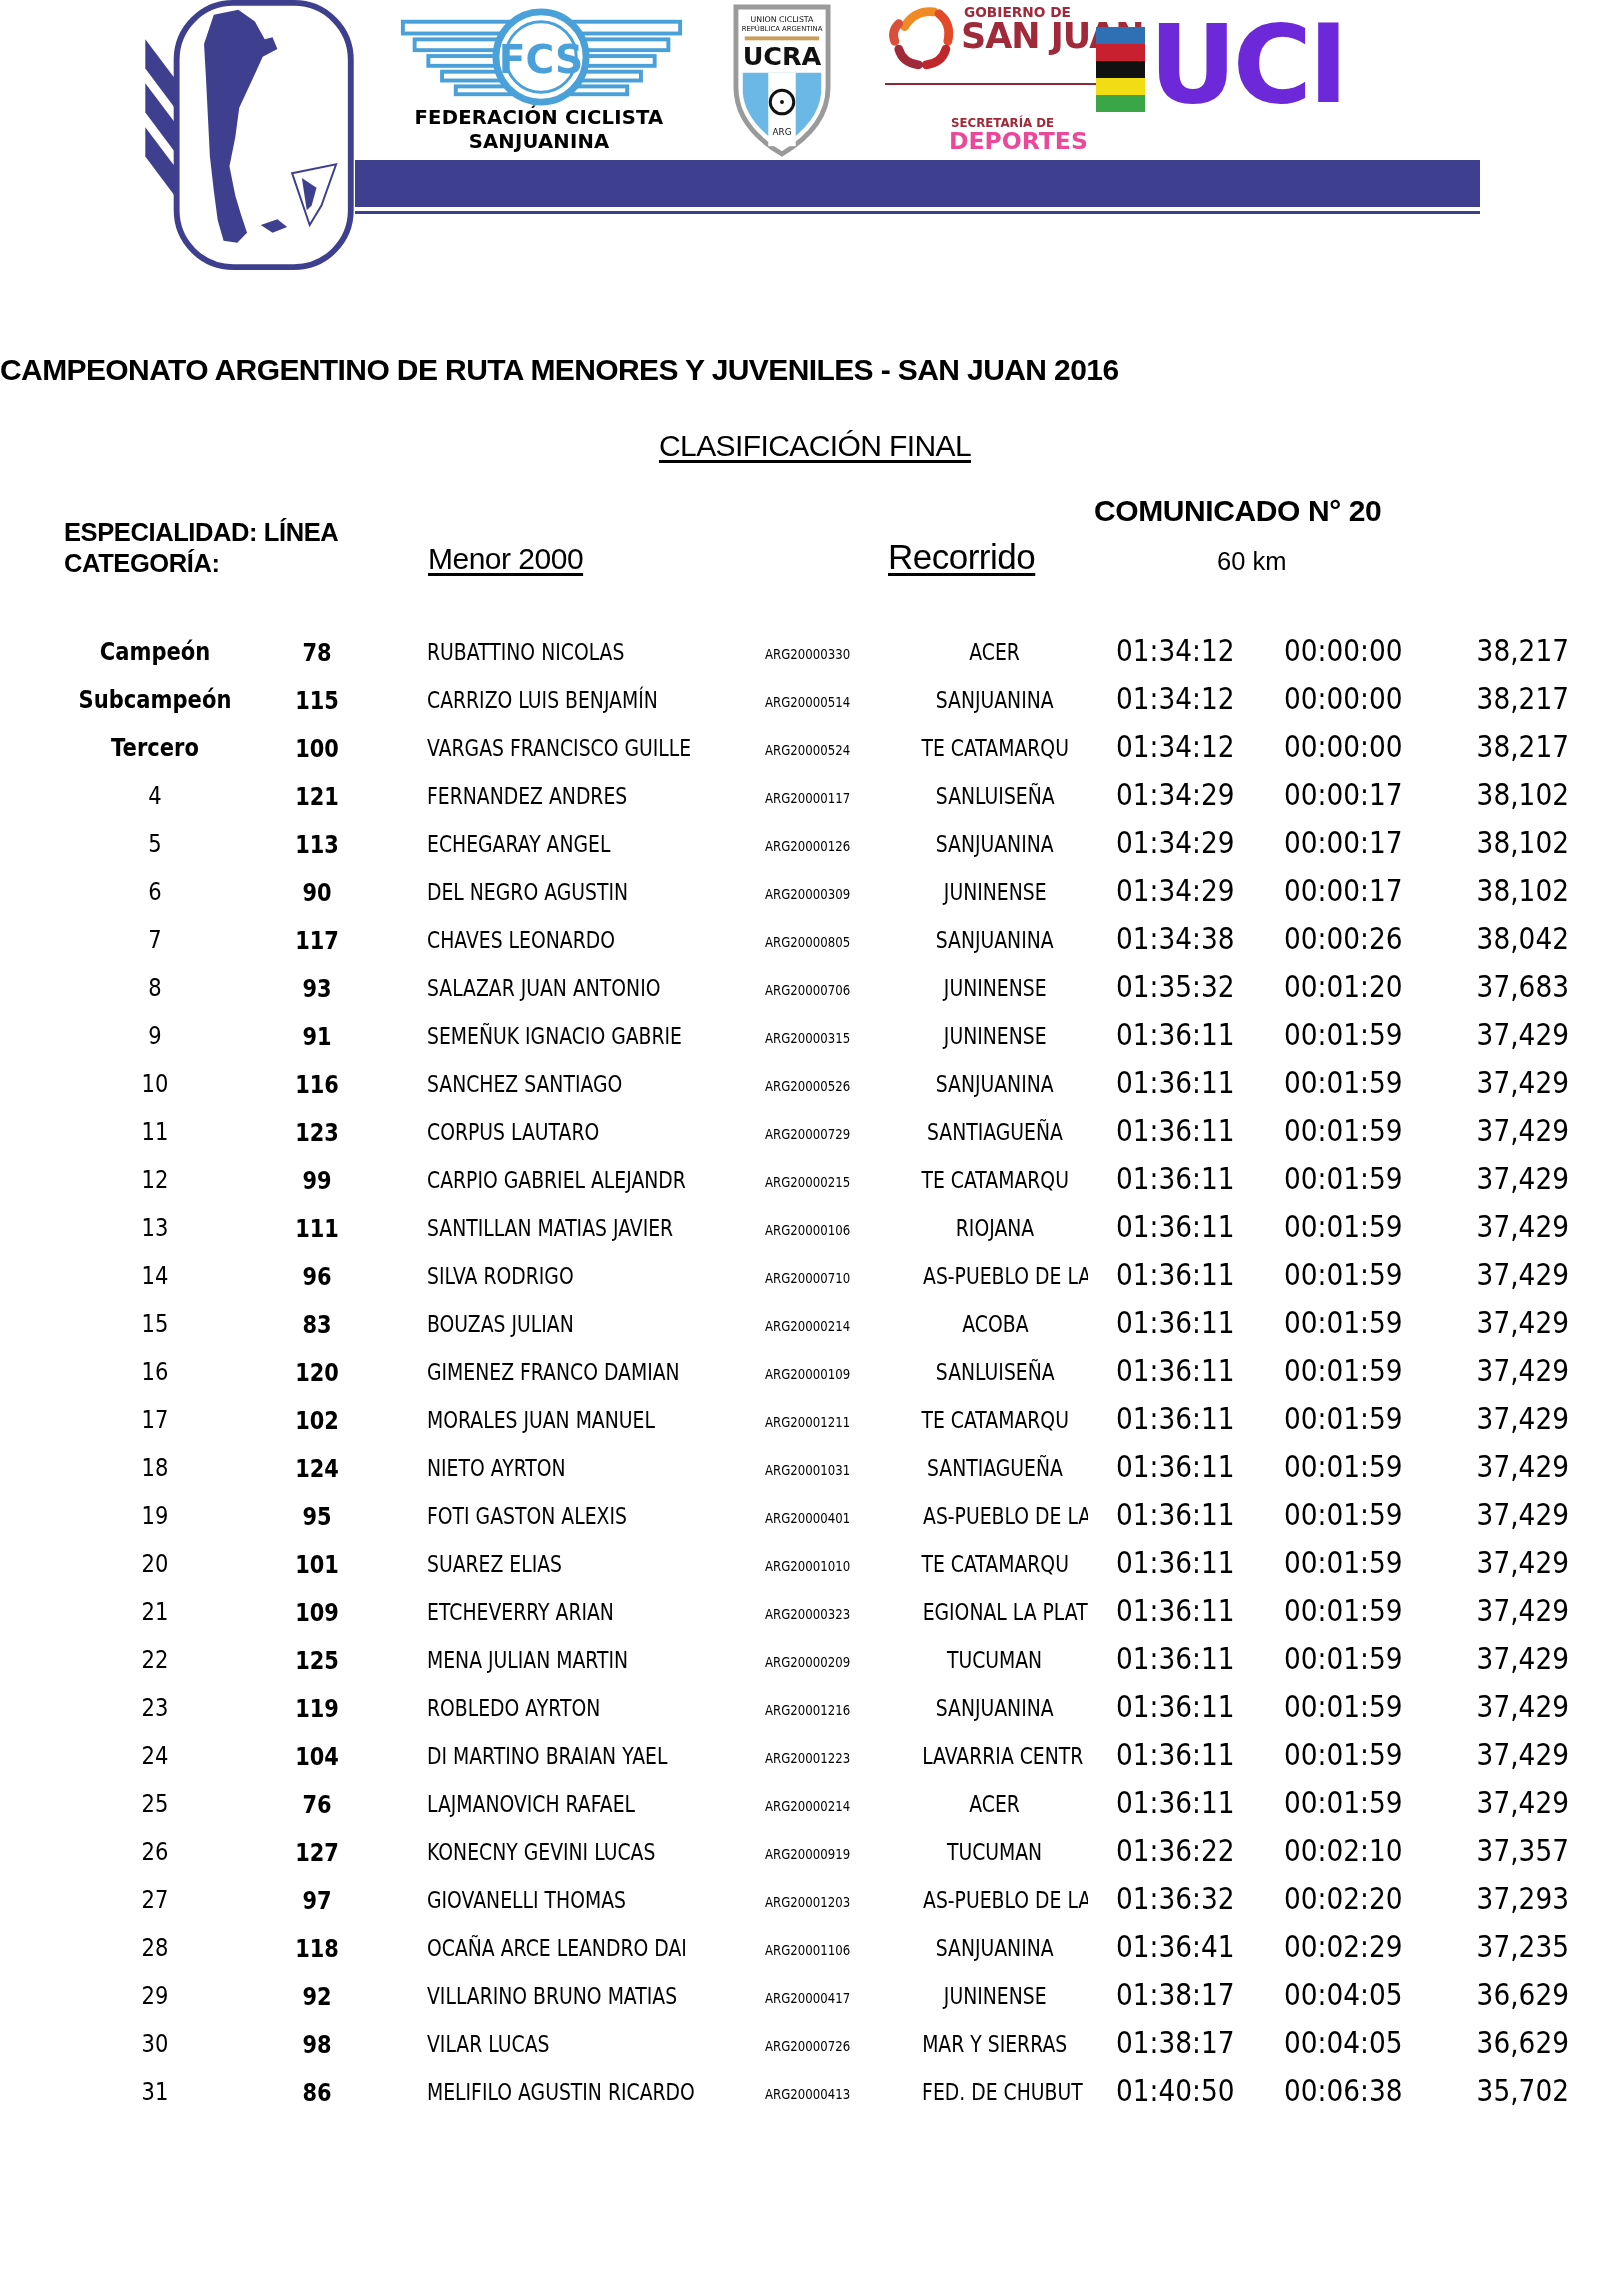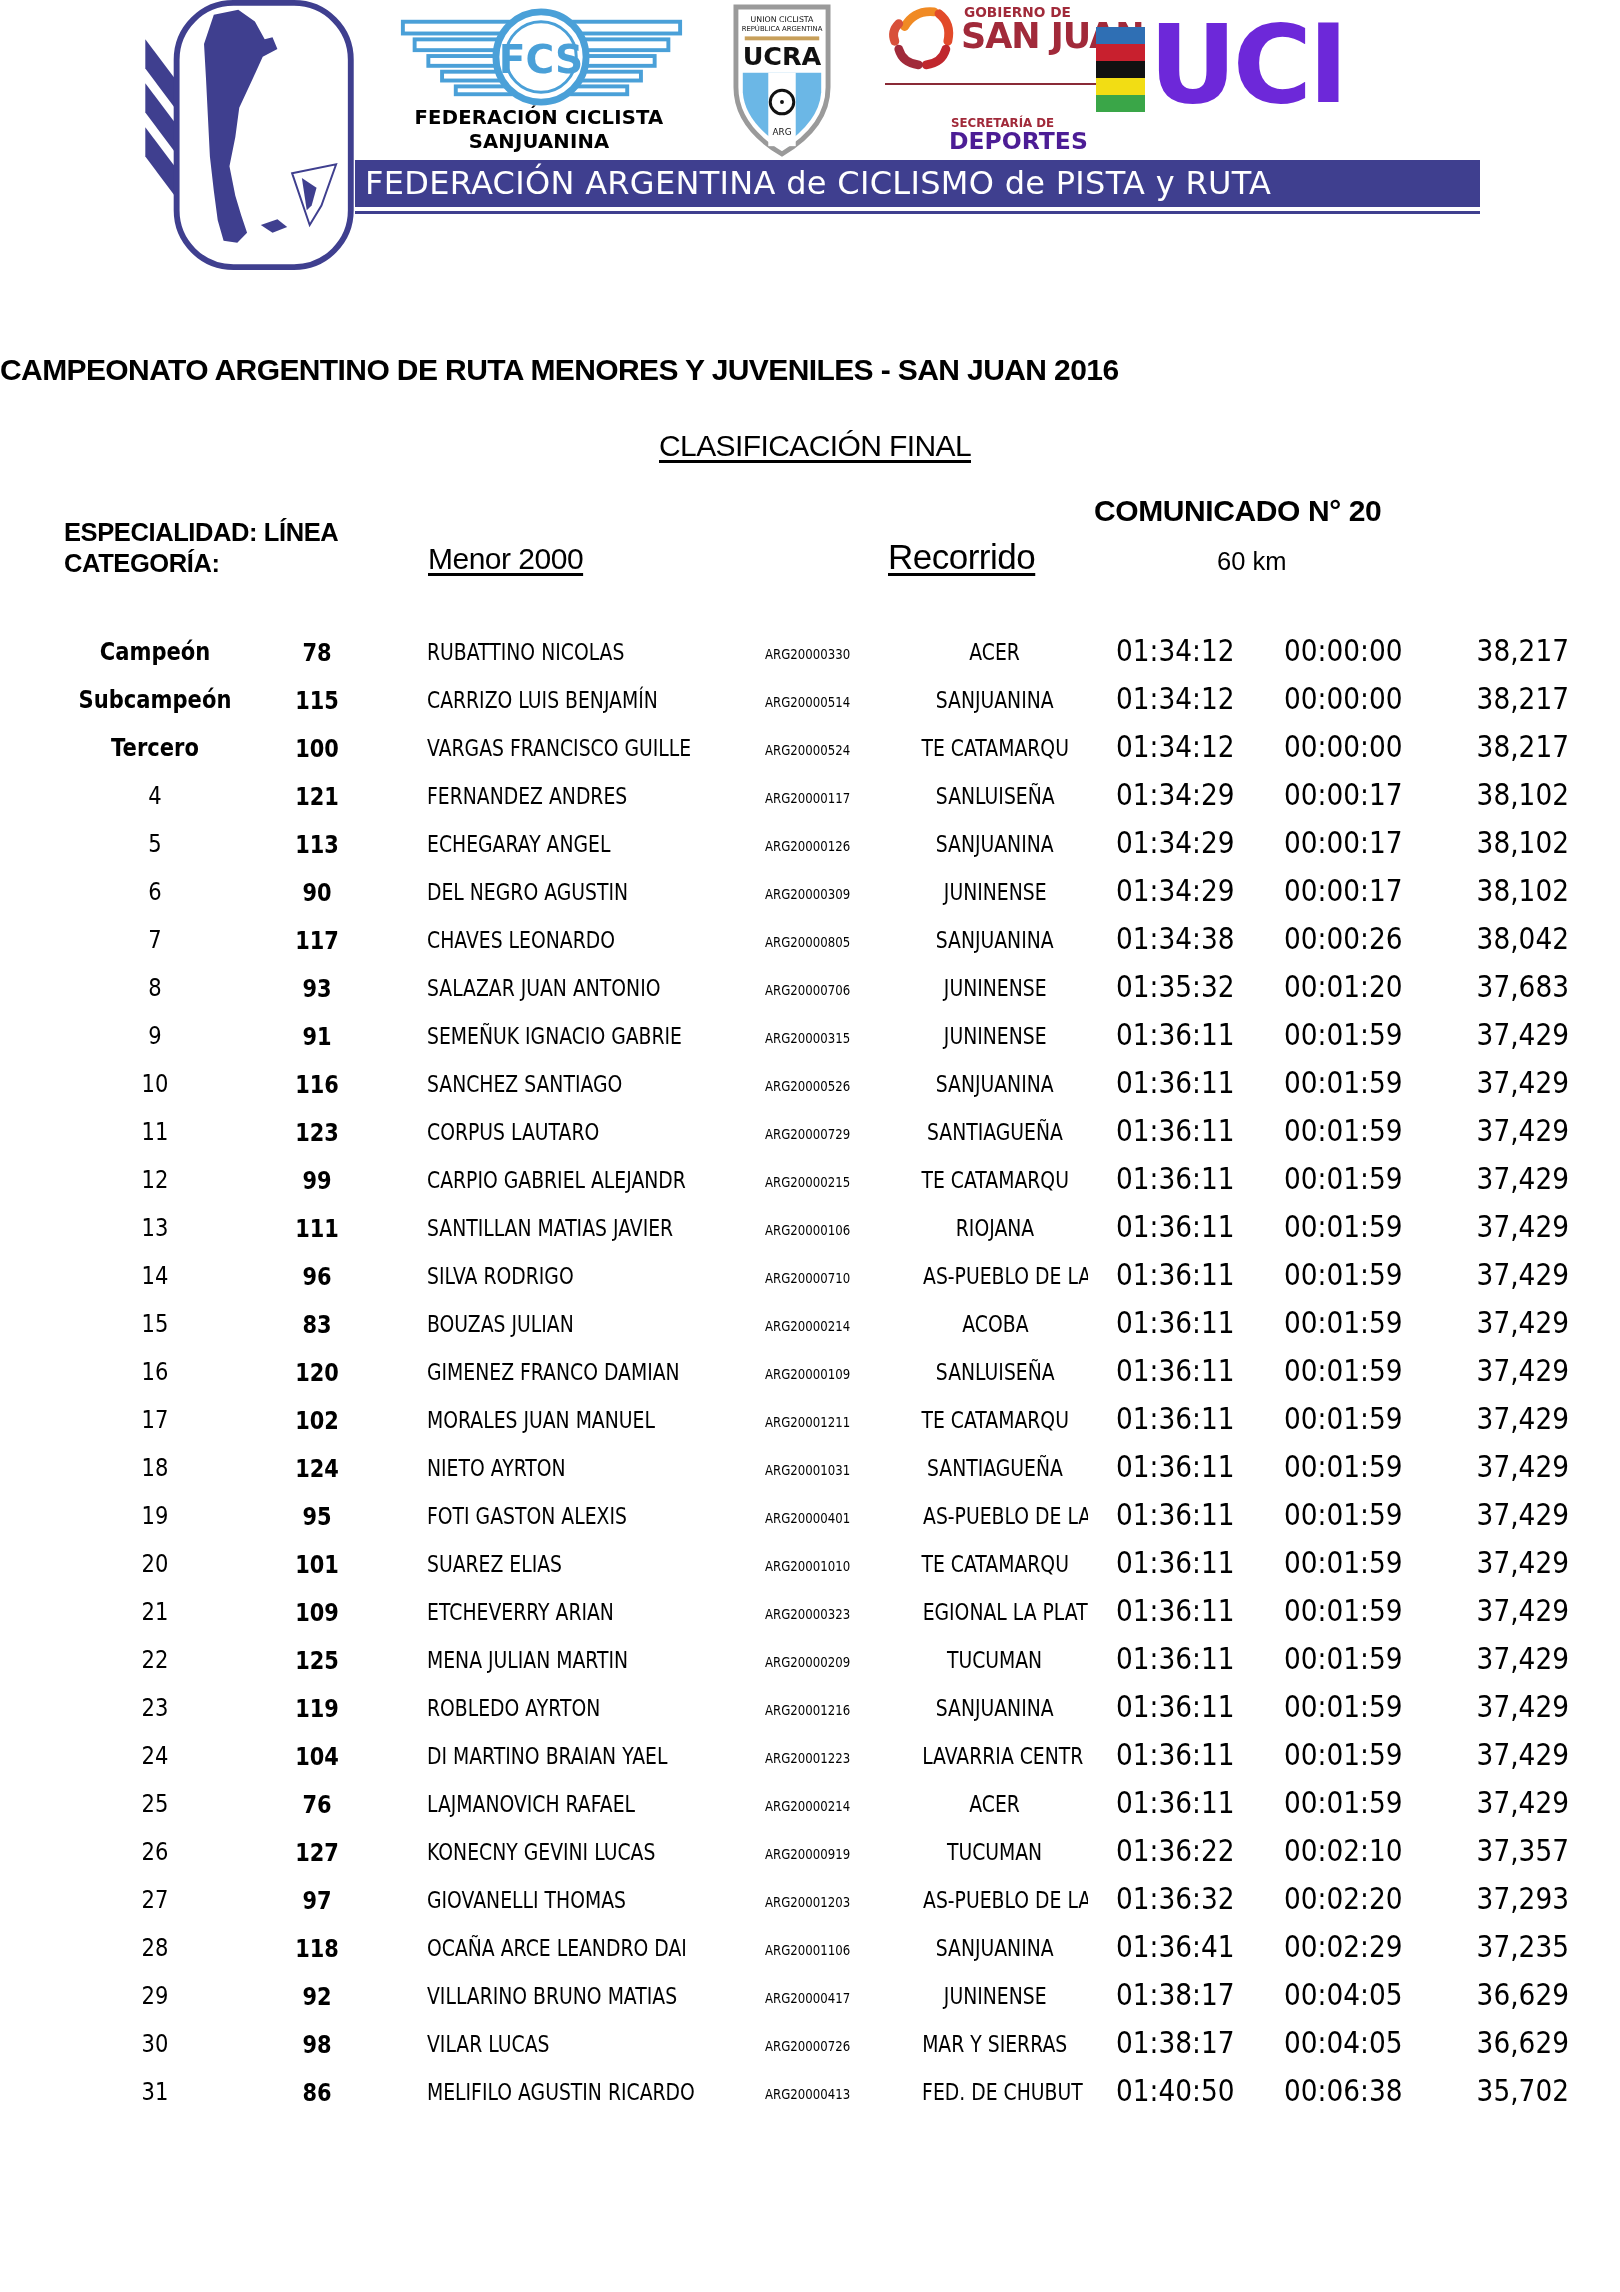--- a/index.html
+++ b/index.html
@@ -9,21 +9,21 @@
     .banner { position: absolute; left: 0; top: 0; width: 1620px; height: 284px; }
     .fed-logo { position: absolute; left: 145px; top: 0; width: 211px; height: 272px; }
     .ecs-logo { position: absolute; left: 397px; top: 7.8px; width: 289px; height: 147px; }
     .ecs-name { position: absolute; left: 392px; top: 106px; width: 294px; text-align: center; font-family: "DejaVu Sans", sans-serif; font-weight: bold; font-size: 19.6px; line-height: 23.5px; color: #000000; letter-spacing: 0.2px; }
     .ucra-logo { position: absolute; left: 733px; top: 3.9px; width: 98px; height: 153px; }
     .sj-logo { position: absolute; left: 885px; top: 2px; width: 265px; height: 157px; }
     .sj-gob { position: absolute; left: 964px; top: 3.9px; font-family: "DejaVu Sans", sans-serif; font-weight: bold; font-size: 13.7px; color: #a12a3a; }
     .sj-name { position: absolute; left: 961px; top: 15.7px; font-family: "DejaVu Sans", sans-serif; font-weight: bold; font-size: 35px; letter-spacing: -1px; color: #a12a3a; }
     .sj-line { position: absolute; left: 885px; top: 83px; width: 257px; height: 2px; background: #8a2a36; }
     .sj-sec { position: absolute; left: 951px; top: 116px; font-family: "DejaVu Sans", sans-serif; font-weight: bold; font-size: 11.8px; color: #a12a3a; }
-    .sj-dep { position: absolute; left: 949px; top: 127px; font-family: "DejaVu Sans", sans-serif; font-weight: bold; font-size: 23.5px; color: #4c1d95; }
+    .sj-dep { position: absolute; left: 949px; top: 127px; font-family: "DejaVu Sans", sans-serif; font-weight: bold; font-size: 23.5px; color: #ec4899; }
     .uci-logo { position: absolute; left: 1096px; top: 27.4px; width: 363px; height: 88px; }
     .uci-stripes { position: absolute; left: 0; top: 0; width: 49px; height: 84px; }
     .uci-stripes div { height: 17px; }
     .uci-text { position: absolute; left: 53px; top: -21.6px; font-family: "DejaVu Sans", sans-serif; font-weight: bold; font-size: 108px; letter-spacing: -3.9px; line-height: 118px; color: #6d28d9; }
     .fed-bar { position: absolute; left: 355px; top: 160px; width: 1125px; height: 47px; background: #3f3f8f; }
     .fed-bar-text { position: absolute; left: 365px; top: 163px; font-family: "DejaVu Sans", sans-serif; font-size: 32px; line-height: 41px; color: #ffffff; letter-spacing: 0.3px; white-space: nowrap; }
     .fed-bar-line { position: absolute; left: 355px; top: 211px; width: 1125px; height: 2.9px; background: #3f3f8f; }
 
     
     .main-title { position: absolute; left: 0; width: 1389px; top: 353px; font-weight: bold; font-size: 30px; letter-spacing: -0.6px; }
@@ -122,21 +122,20 @@
       <div style="background:#2f6fb4"></div>
       <div style="background:#c8202e"></div>
       <div style="background:#111111"></div>
       <div style="background:#f2dd14"></div>
       <div style="background:#3aa648"></div>
     </div>
     <div class="uci-text">UCI</div>
   </div>
 
   <div class="fed-bar"></div>
-  <div class="fed-bar-text">FEDERACIÓN ARGENTINA de CICLISMO de PISTA y RUTA</div>
   <div class="fed-bar-line"></div>
 </div>
 
 <div class="main-title">CAMPEONATO ARGENTINO DE RUTA MENORES Y JUVENILES - SAN JUAN 2016</div>
 <div class="sub-title">CLASIFICACIÓN FINAL</div>
 
 <div class="lbl" style="left:64px; top:498px;margin-top:20px;">ESPECIALIDAD: LÍNEA</div>
 <div class="lbl" style="left:1094px; top:494px; font-size:30px;">COMUNICADO N° 20</div>
 <div class="lbl" style="left:64px; top:549px;">CATEGORÍA:</div>
 <div class="val" style="left:428px; top:542px;">Menor 2000</div>

